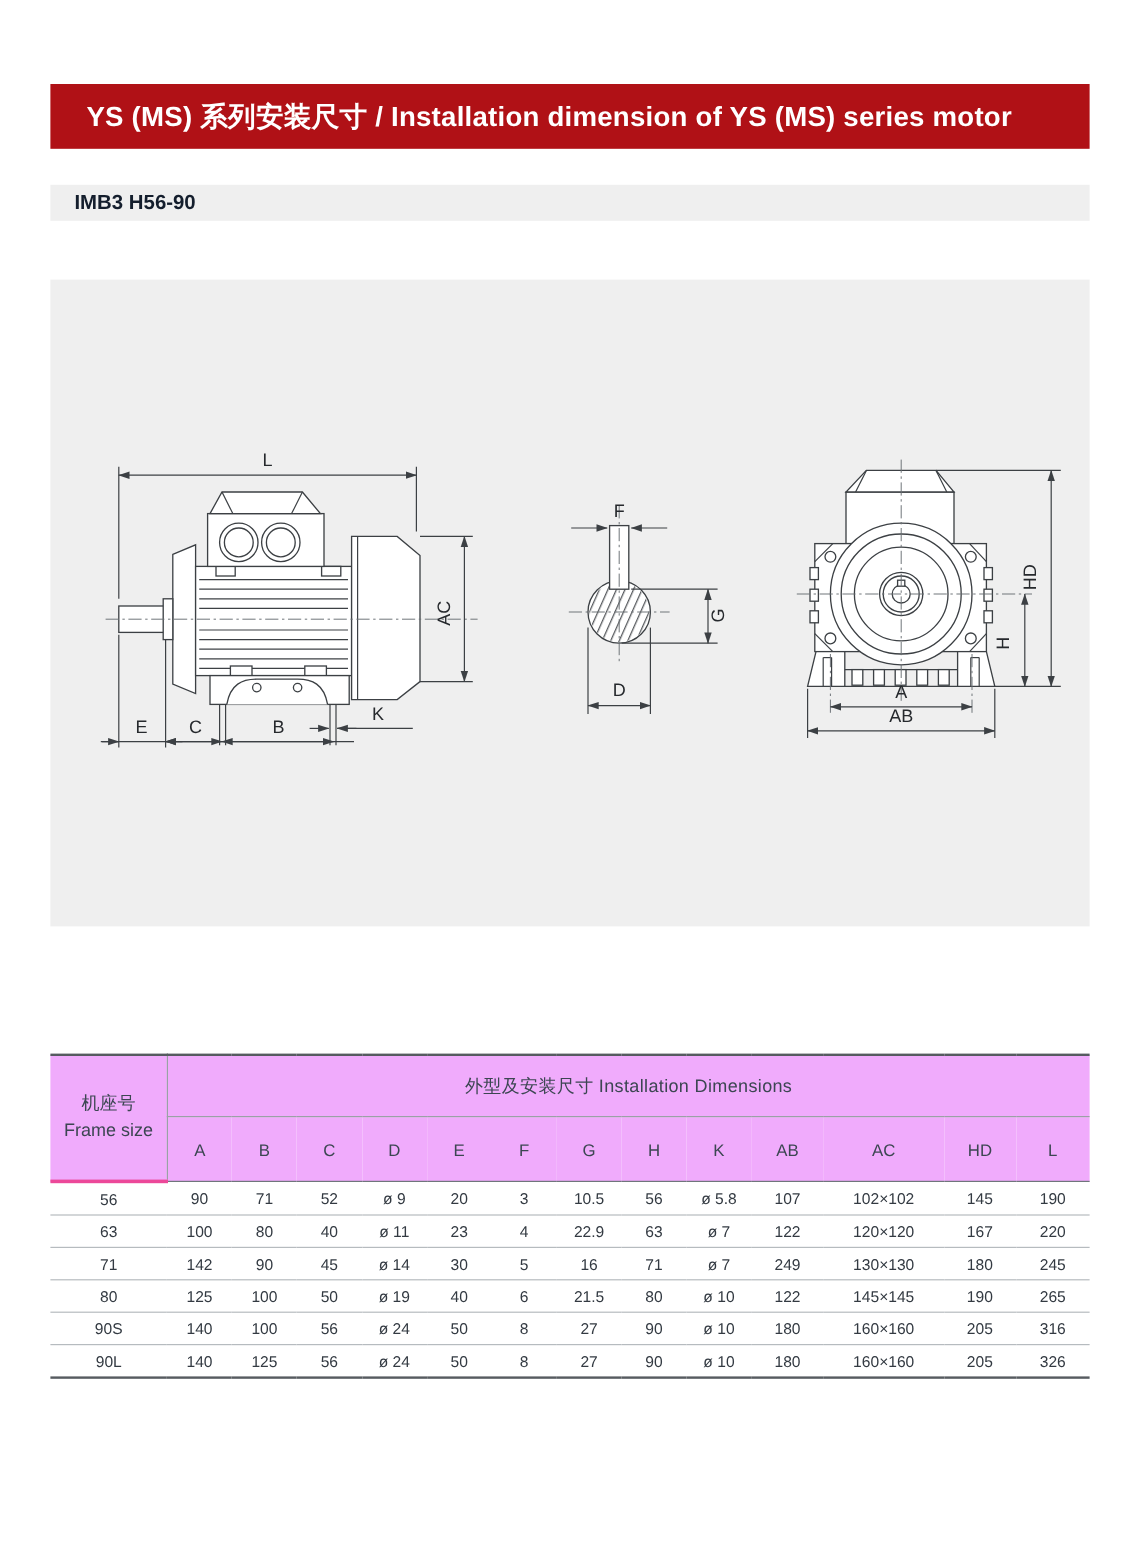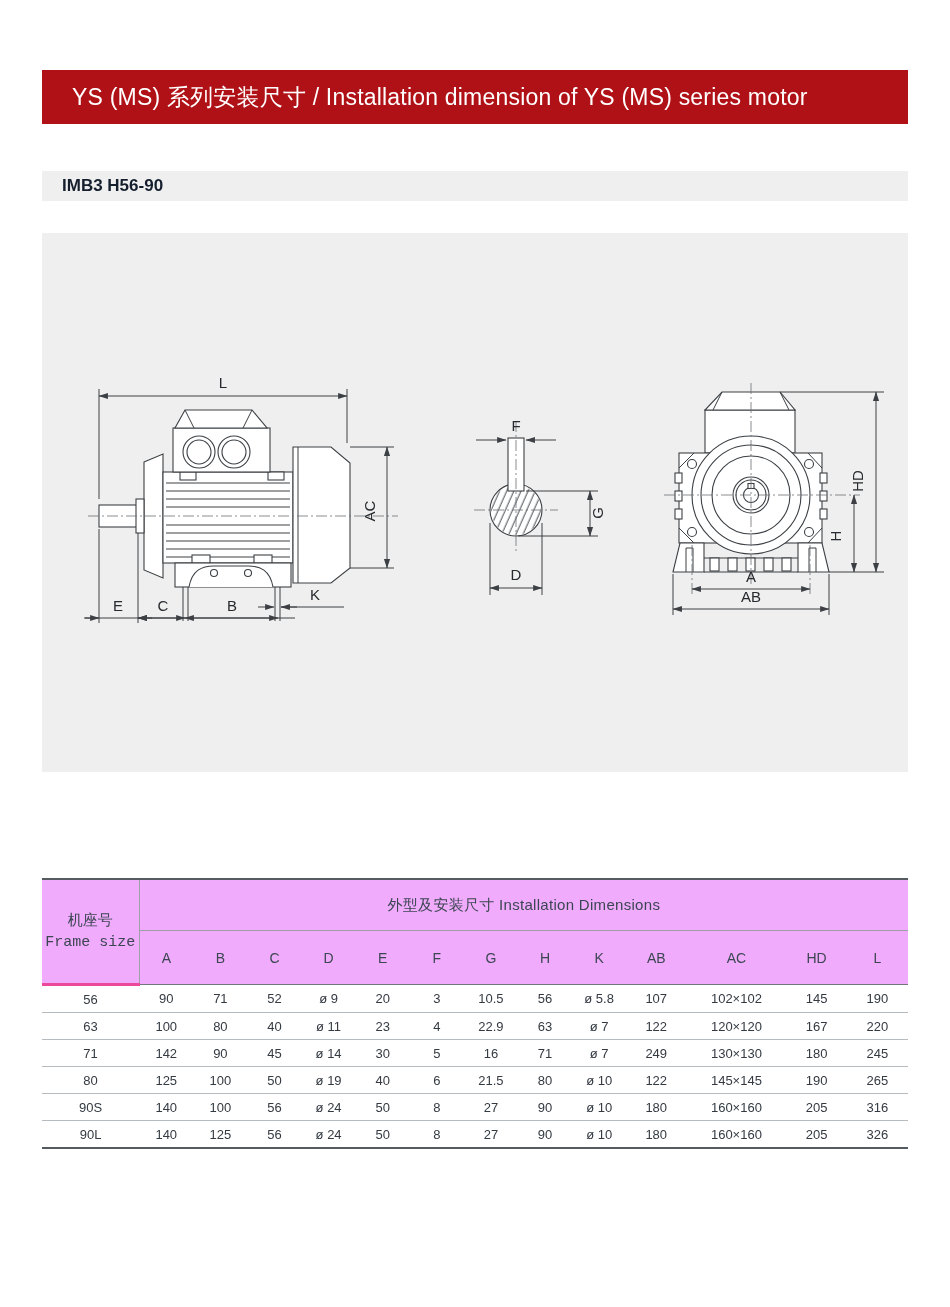--- a/index.html
+++ b/index.html
@@ -1,39 +1,39 @@
 <!DOCTYPE html>
 <html><head>
 <meta charset="utf-8">
 <style>
   html,body{margin:0;padding:0;background:#ffffff;}
   .page{position:relative;width:950px;height:1307px;background:#ffffff;overflow:hidden;
         font-family:"Liberation Sans",sans-serif;color:#333a42;}
   .red-banner{position:absolute;left:42px;top:70px;width:866px;height:54px;
         background:#b01116;display:flex;align-items:center;box-sizing:border-box;padding-left:30px;}
-  .red-banner span{color:#ffffff;font-size:23px;font-weight:normal;letter-spacing:.2px;white-space:nowrap;}
-  .section-band{position:absolute;left:42px;top:171px;width:866px;height:30px;
+  .red-banner span{color:#ffffff;font-size:23px;font-weight:bold;letter-spacing:.2px;white-space:nowrap;}
+  .section-band{position:absolute;left:42px;top:154px;width:866px;height:30px;
         background:#efefef;display:flex;align-items:center;box-sizing:border-box;padding-left:20px;}
   .section-band span{color:#141e2d;font-size:17px;font-weight:bold;}
   .drawing{position:absolute;left:42px;top:233px;width:866px;height:539px;background:#efefef;}
   .drawing svg{display:block;width:100%;height:100%;}
   svg .s{fill:#ffffff;stroke:#3c4044;stroke-width:1.1;}
   svg .o{fill:none;stroke:#3c4044;stroke-width:1.1;}
   svg .ln{fill:none;stroke:#3c4044;stroke-width:1;}
   svg .cl{fill:none;stroke:#6a6f74;stroke-width:.8;stroke-dasharray:11 3 2 3;}
   svg .dim{fill:none;stroke:#3c4044;stroke-width:1;}
   svg text{font-family:"Liberation Sans",sans-serif;font-size:15px;fill:#26292d;text-anchor:middle;}
   .dim-table{position:absolute;left:42px;top:878px;width:866px;border-collapse:collapse;
         border-top:2px solid #565b60;border-bottom:2px solid #565b60;table-layout:fixed;}
   .dim-table th{font-weight:normal;background:#f0abfc;color:#3c4652;}
   .dim-table thead .group-th{font-size:15px;height:48px;border-bottom:1px solid #9aa0a6;letter-spacing:.3px;}
   .dim-table thead .col-th{font-size:14px;height:51px;border-bottom:1px solid #70767c;}
   .dim-table thead .frame-th{border-right:1px solid #9aa0a6;border-bottom:3px solid #ec4899;
         font-size:15px;line-height:1.5;}
-  .dim-table .frame-en{font-family:Liberation Mono, monospace;font-size:15px;}
+  .dim-table .frame-en{font-family:Liberation Sans, sans-serif;font-size:15px;}
   .dim-table td{font-size:13px;text-align:center;height:24px;border-bottom:1px solid #b6bbbf;
         color:#333a42;white-space:nowrap;}
   .dim-table tbody tr:last-child td{border-bottom:none;}
 </style>
 </head>
 <body>
 
 <div class="page">
 
   <div class="red-banner" style="background: rgb(176, 17, 22);">

